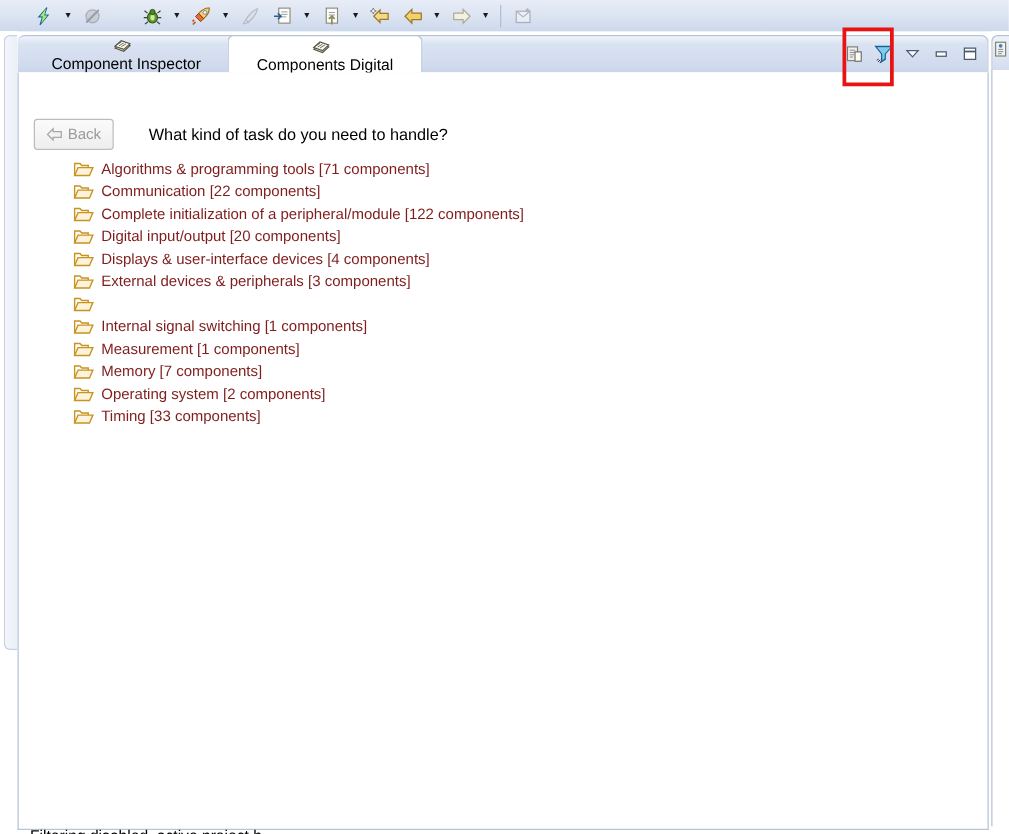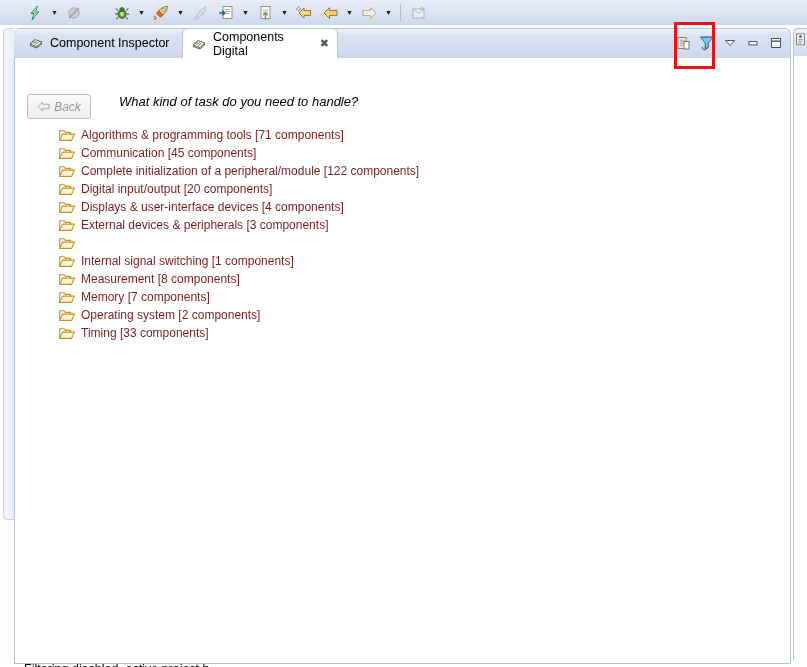--- a/index.html
+++ b/index.html
@@ -131,20 +131,21 @@
     position: absolute;
     top: 0;
     height: 30px;
     display: flex;
     align-items: center;
     padding: 0 8px;
     box-sizing: border-box;
     font-size: 12.5px;
     color: #000;
     cursor: default;
+    flex-direction: column;
   }
   .view-tab .tab-ico { margin-right: 6px; }
   #tab-inspector {
     left: 6px;
     width: 162px;
     background: transparent;
   }
   #tab-library {
     left: 168px;
     width: 156px;
@@ -244,22 +245,21 @@
     bottom: 0;
     width: 14px; height: 24px;
   }
 
   
   #question-row {
     position: absolute;
     left: 12px; top: 36px;
     width: 740px; height: 26px;
     display: flex;
-    align-items: flex-start;
-    font-style: italic;
+    align-items: center;
   }
   #back-button {
     width: 62px; height: 23px;
     background: linear-gradient(to bottom, #fbfbfb, #eeeeee);
     border: 1px solid #bcbcbc;
     border-radius: 3px;
     display: flex;
     align-items: center;
     justify-content: center;
     gap: 4px;
@@ -520,21 +520,21 @@
           </span>
           <span class="cat-label">Algorithms &amp; programming tools [71 components]</span>
         </div>
         <div class="cat-item">
           <span class="cat-ico">
             <svg width="16" height="13" viewBox="0 0 16 13">
                 <path d="M0.7 11.4 V1.8 H5 L6.4 3.4 H11.6 V5.1" fill="none" stroke="#c8931f" stroke-width="1.1"></path>
                 <path d="M0.7 11.4 L3.4 5.1 H15.3 L12.6 11.4 Z" fill="#fdf3dc" stroke="#c8931f" stroke-width="1.1"></path>
               </svg>
           </span>
-          <span class="cat-label">Communication [45 components]</span>
+          <span class="cat-label">Communication [22 components]</span>
         </div>
         <div class="cat-item">
           <span class="cat-ico">
             <svg width="16" height="13" viewBox="0 0 16 13">
                 <path d="M0.7 11.4 V1.8 H5 L6.4 3.4 H11.6 V5.1" fill="none" stroke="#c8931f" stroke-width="1.1"></path>
                 <path d="M0.7 11.4 L3.4 5.1 H15.3 L12.6 11.4 Z" fill="#fdf3dc" stroke="#c8931f" stroke-width="1.1"></path>
               </svg>
           </span>
           <span class="cat-label">Complete initialization of a peripheral/module [122 components]</span>
         </div>
@@ -582,21 +582,21 @@
           </span>
           <span class="cat-label">Internal signal switching [1 components]</span>
         </div>
         <div class="cat-item">
           <span class="cat-ico">
             <svg width="16" height="13" viewBox="0 0 16 13">
                 <path d="M0.7 11.4 V1.8 H5 L6.4 3.4 H11.6 V5.1" fill="none" stroke="#c8931f" stroke-width="1.1"></path>
                 <path d="M0.7 11.4 L3.4 5.1 H15.3 L12.6 11.4 Z" fill="#fdf3dc" stroke="#c8931f" stroke-width="1.1"></path>
               </svg>
           </span>
-          <span class="cat-label">Measurement [8 components]</span>
+          <span class="cat-label">Measurement [1 components]</span>
         </div>
         <div class="cat-item">
           <span class="cat-ico">
             <svg width="16" height="13" viewBox="0 0 16 13">
                 <path d="M0.7 11.4 V1.8 H5 L6.4 3.4 H11.6 V5.1" fill="none" stroke="#c8931f" stroke-width="1.1"></path>
                 <path d="M0.7 11.4 L3.4 5.1 H15.3 L12.6 11.4 Z" fill="#fdf3dc" stroke="#c8931f" stroke-width="1.1"></path>
               </svg>
           </span>
           <span class="cat-label">Memory [7 components]</span>
         </div>

